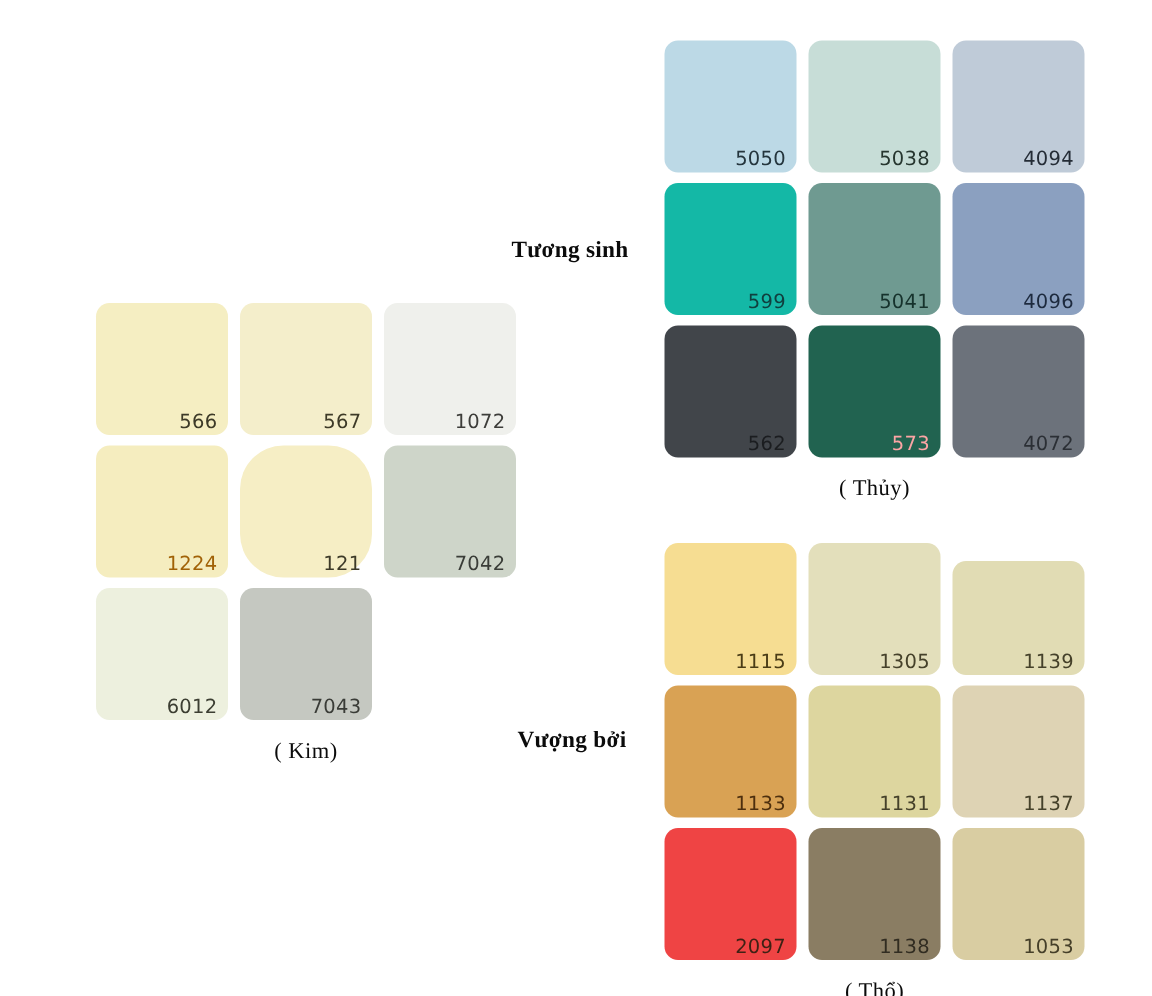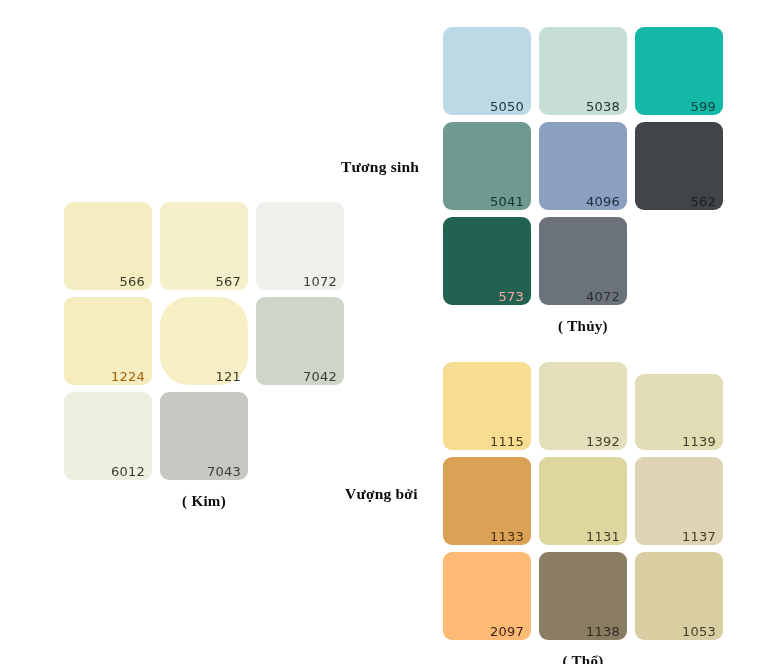--- a/index.html
+++ b/index.html
@@ -41,21 +41,21 @@
     bottom: 2px;
     font-family: "DejaVu Sans", sans-serif;
     font-size: 13px;
     line-height: 1;
     letter-spacing: 0.2px;
     white-space: nowrap;
   }
   .group-caption {
     text-align: center;
     font-family: "Liberation Serif", serif;
-    font-weight: bold;
+    font-weight: normal;
     font-size: 15px;
     color: #0b0b0b;
     margin-top: 13px;
     letter-spacing: 0.3px;
   }
 
   
   .relation-label {
     position: absolute;
     font-family: "Liberation Serif", serif;
@@ -110,20 +110,23 @@
   </div>
 
   <div class="group" id="group-thuy">
     <div class="swatch-grid">
       <div class="swatch" style="background: rgb(188, 217, 230);">
         <span class="swatch-code" style="color: rgb(36, 53, 61);">5050</span>
       </div>
       <div class="swatch" style="background: rgb(199, 221, 215);">
         <span class="swatch-code" style="color: rgb(38, 54, 47);">5038</span>
       </div>
+      <div class="swatch" style="background: rgb(191, 203, 216);">
+        <span class="swatch-code" style="color: rgb(36, 44, 54);">4094</span>
+      </div>
       <div class="swatch" style="background: #14b8a6;">
         <span class="swatch-code" style="color: rgb(16, 64, 63);">599</span>
       </div>
       <div class="swatch" style="background: rgb(111, 154, 145);">
         <span class="swatch-code" style="color: rgb(22, 50, 44);">5041</span>
       </div>
       <div class="swatch" style="background: rgb(139, 160, 192);">
         <span class="swatch-code" style="color: rgb(29, 42, 62);">4096</span>
       </div>
       <div class="swatch" style="background: rgb(65, 69, 74);">
@@ -138,35 +141,35 @@
     </div>
     <div class="group-caption">( Thủy)</div>
   </div>
 
   <div class="group" id="group-tho">
     <div class="swatch-grid">
       <div class="swatch" style="background: rgb(246, 221, 146);">
         <span class="swatch-code" style="color: rgb(74, 60, 22);">1115</span>
       </div>
       <div class="swatch" style="background: rgb(227, 223, 187);">
-        <span class="swatch-code" style="color: rgb(69, 65, 42);">1392</span>
+        <span class="swatch-code" style="color: rgb(69, 65, 42);">1305</span>
       </div>
       <div class="swatch" style="background: rgb(225, 220, 180); margin-top: 12px;">
         <span class="swatch-code" style="color: rgb(69, 65, 42);">1139</span>
       </div>
       <div class="swatch" style="background: rgb(217, 162, 84);">
         <span class="swatch-code" style="color: rgb(77, 47, 14);">1133</span>
       </div>
       <div class="swatch" style="background: rgb(221, 214, 159);">
         <span class="swatch-code" style="color: rgb(69, 65, 42);">1131</span>
       </div>
       <div class="swatch" style="background: rgb(222, 211, 180);">
         <span class="swatch-code" style="color: rgb(69, 65, 42);">1137</span>
       </div>
-      <div class="swatch" style="background: #fdba74; padding-left: 37px;">
+      <div class="swatch" style="background: #ef4444; padding-left: 37px;">
         <span class="swatch-code" style="color: rgb(63, 33, 20);">2097</span>
       </div>
       <div class="swatch" style="background: rgb(138, 125, 99);">
         <span class="swatch-code" style="color: rgb(49, 44, 33);">1138</span>
       </div>
       <div class="swatch" style="background: rgb(217, 205, 162);">
         <span class="swatch-code" style="color: rgb(69, 63, 41);">1053</span>
       </div>
     </div>
     <div class="group-caption">( Thổ)</div>

